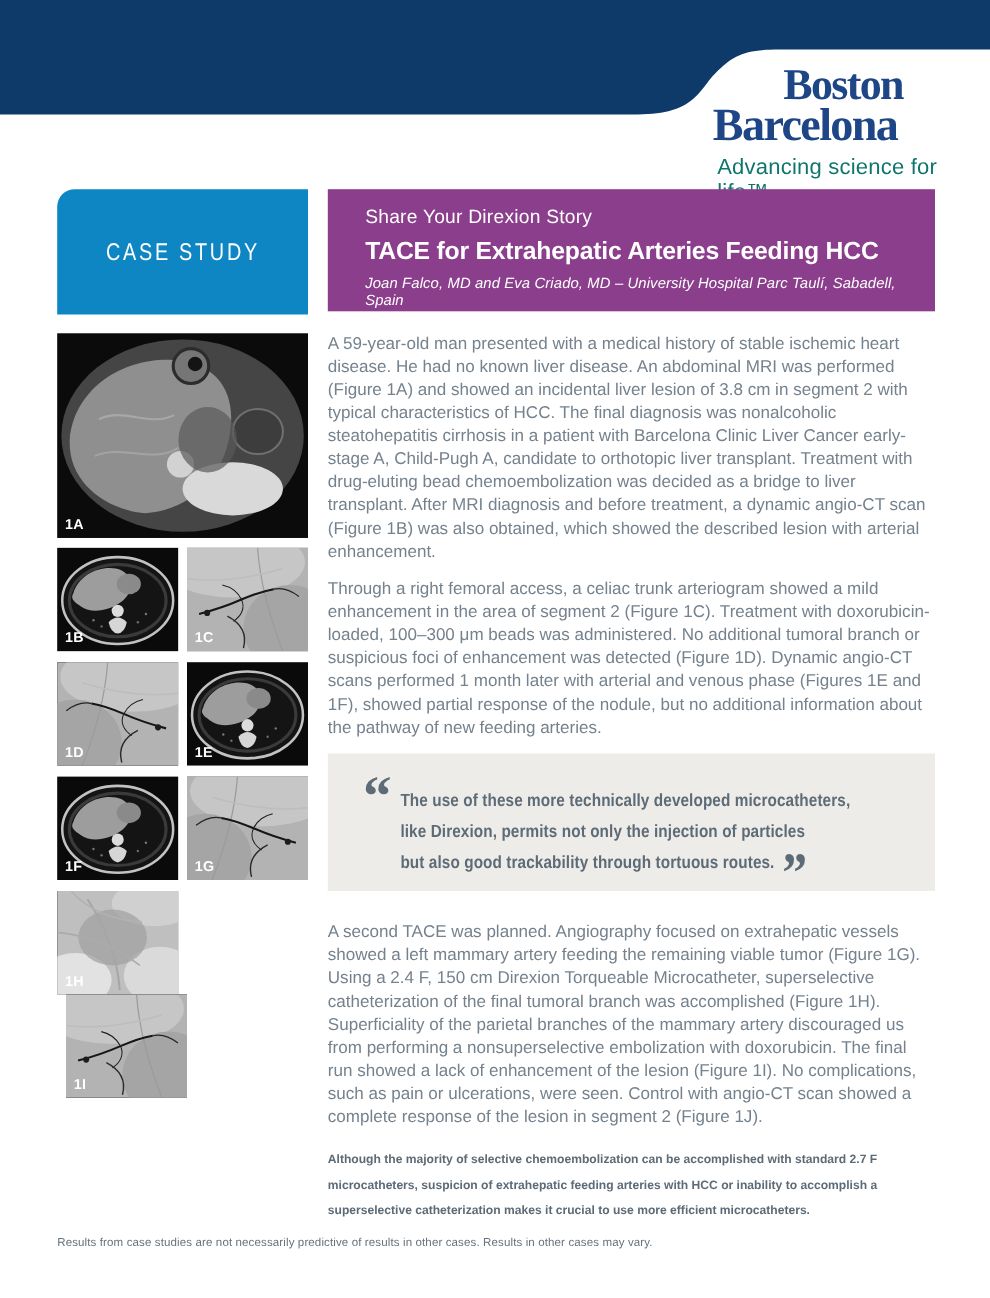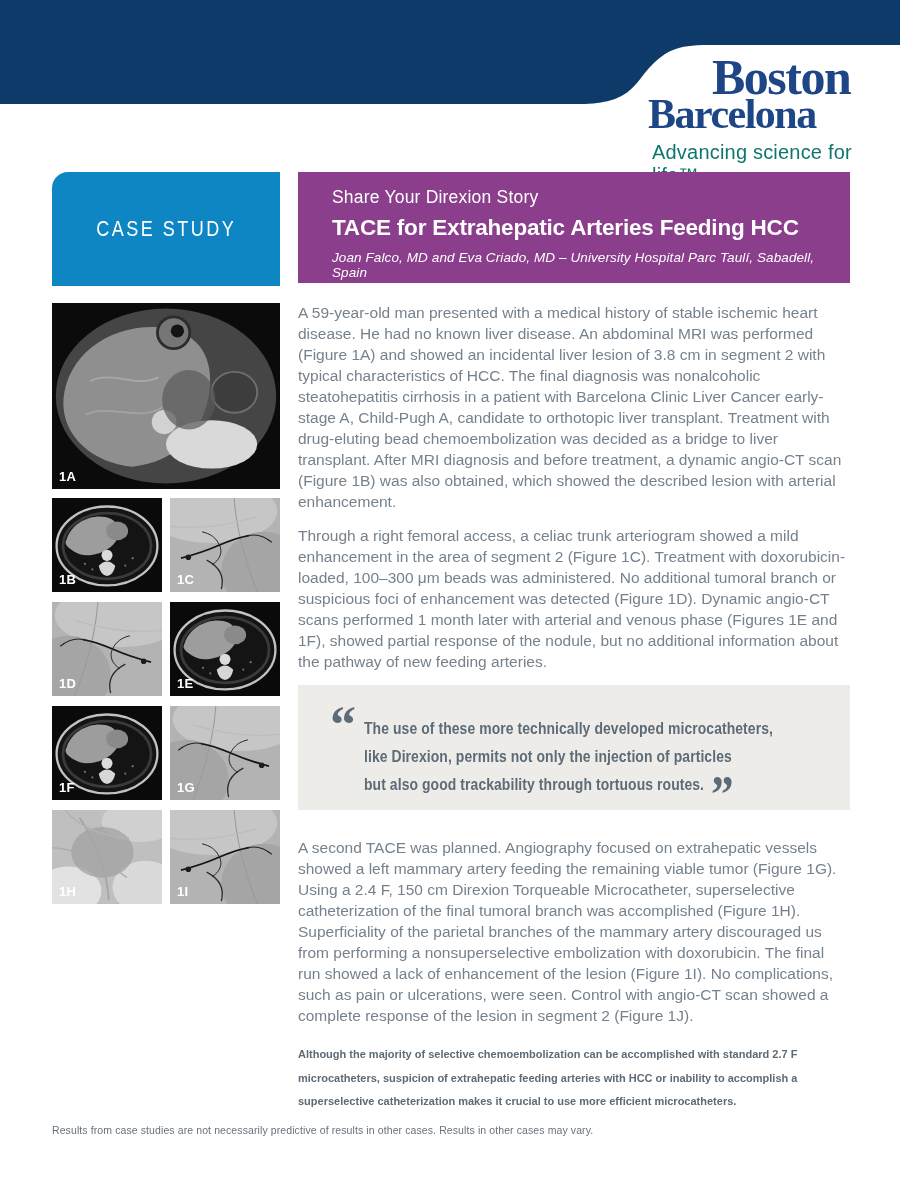--- a/index.html
+++ b/index.html
@@ -6,21 +6,21 @@
   .page {
     position:relative; width:900px; height:1180px; background:#ffffff;
     font-family:"Liberation Sans", sans-serif; overflow:hidden;
   }
 
   
   .banner-svg { position:absolute; left:0; top:0; display:block; }
 
   .logo { position:absolute; left:640px; top:60px; width:250px; color:#1e4687;
           font-family:"Liberation Serif", serif; }
-  .logo-l1 { font-size:50px; font-weight:600; margin-left:72px; line-height:34px; letter-spacing:-1.5px; }
+  .logo-l1 { font-size:40px; font-weight:600; margin-left:72px; line-height:34px; letter-spacing:-1.5px; }
   .logo-l2 { font-size:42px; font-weight:600; margin-left:8px;  line-height:40px; letter-spacing:-1.5px; }
   .logo-tag { font-family:"Liberation Sans", sans-serif; font-size:20px; font-weight:500;
               color:#0f766e; margin:7px 0 0 12px; letter-spacing:0.2px; }
 
   
   .badge { position:absolute; left:52px; top:172px; width:228px; height:114px;
            background:#0e86c3; border-top-left-radius:16px;
            display:flex; align-items:center; justify-content:center; }
   .badge-text { color:#ffffff; font-size:22px; font-weight:500; letter-spacing:3px;
                 transform:scaleX(0.82); white-space:nowrap; }
@@ -29,21 +29,21 @@
   .figs { position:absolute; left:52px; top:303px; width:228px; }
   .fig { position:relative; margin:0; padding:0; background:#404040; }
   .fig svg { display:block; width:100%; height:100%; }
   .fig-label { position:absolute; left:7px; bottom:5px; color:#ffffff;
                font-size:13px; font-weight:bold; letter-spacing:0.3px; }
   .fig-lg { width:228px; height:186px; }
   .fig-1a { margin-bottom:9px; }
   .fig-row { display:flex; margin-bottom:10px; }
   .fig-sm { width:110px; height:94px; }
   .fig-sm + .fig-sm { margin-left:8px; width:110px; }
-  .row-last { margin-bottom:16px; }
+  .row-last { margin-bottom:16px;flex-direction:column; }
   .flip svg { transform:scaleX(-1); }
 
   
   .article { position:absolute; left:298px; top:172px; width:552px; }
   .hdr { background:#8b3e8b; height:111px; box-sizing:border-box;
          padding:15px 0 0 34px; color:#ffffff; margin-bottom:19px; }
   .eyebrow { font-size:17.5px; font-weight:400; letter-spacing:0.2px; }
   .hdr h1 { font-size:22.5px; font-weight:bold; margin:7px 0 0; letter-spacing:-0.2px; }
   .authors { font-size:13.5px; font-style:italic; margin-top:9px; letter-spacing:0.1px; }
 

